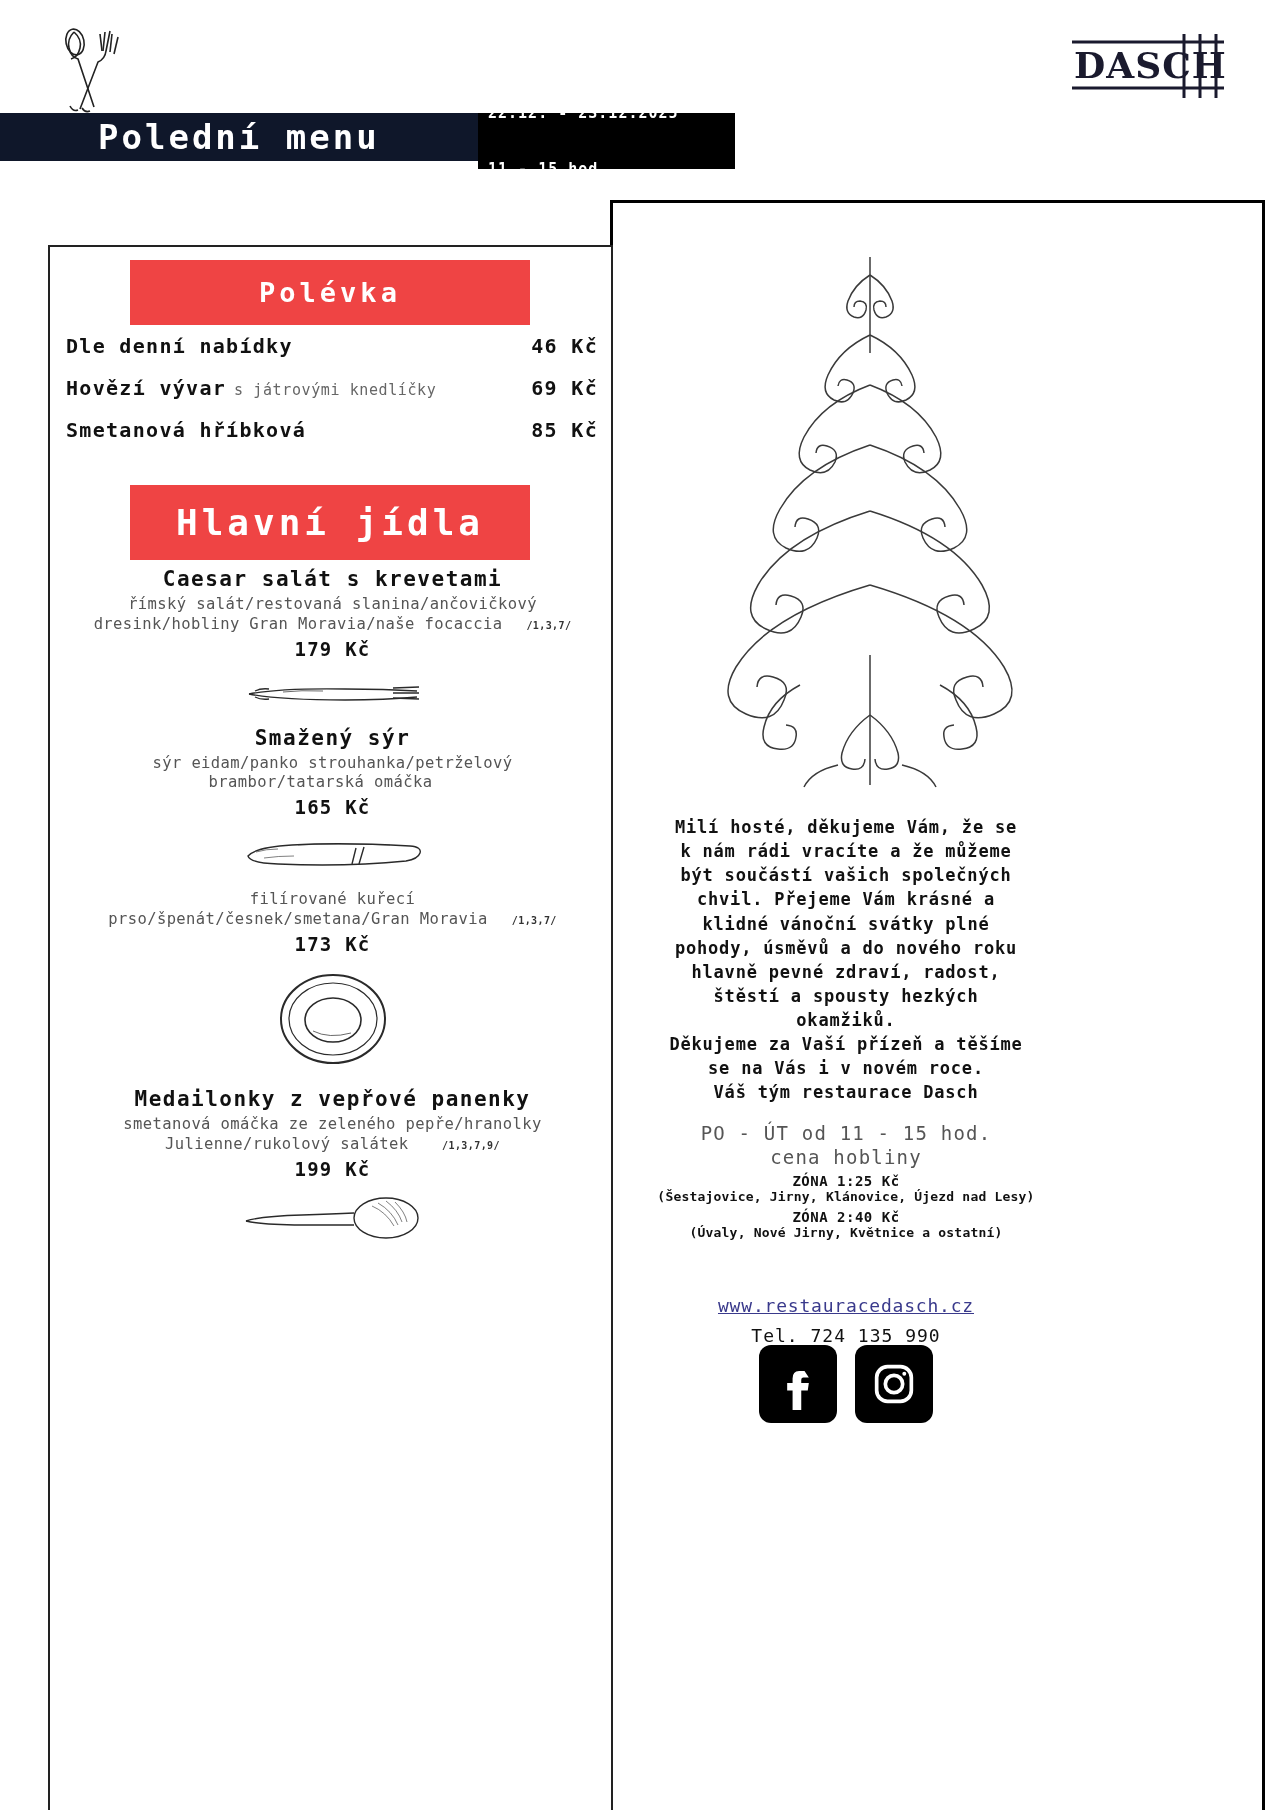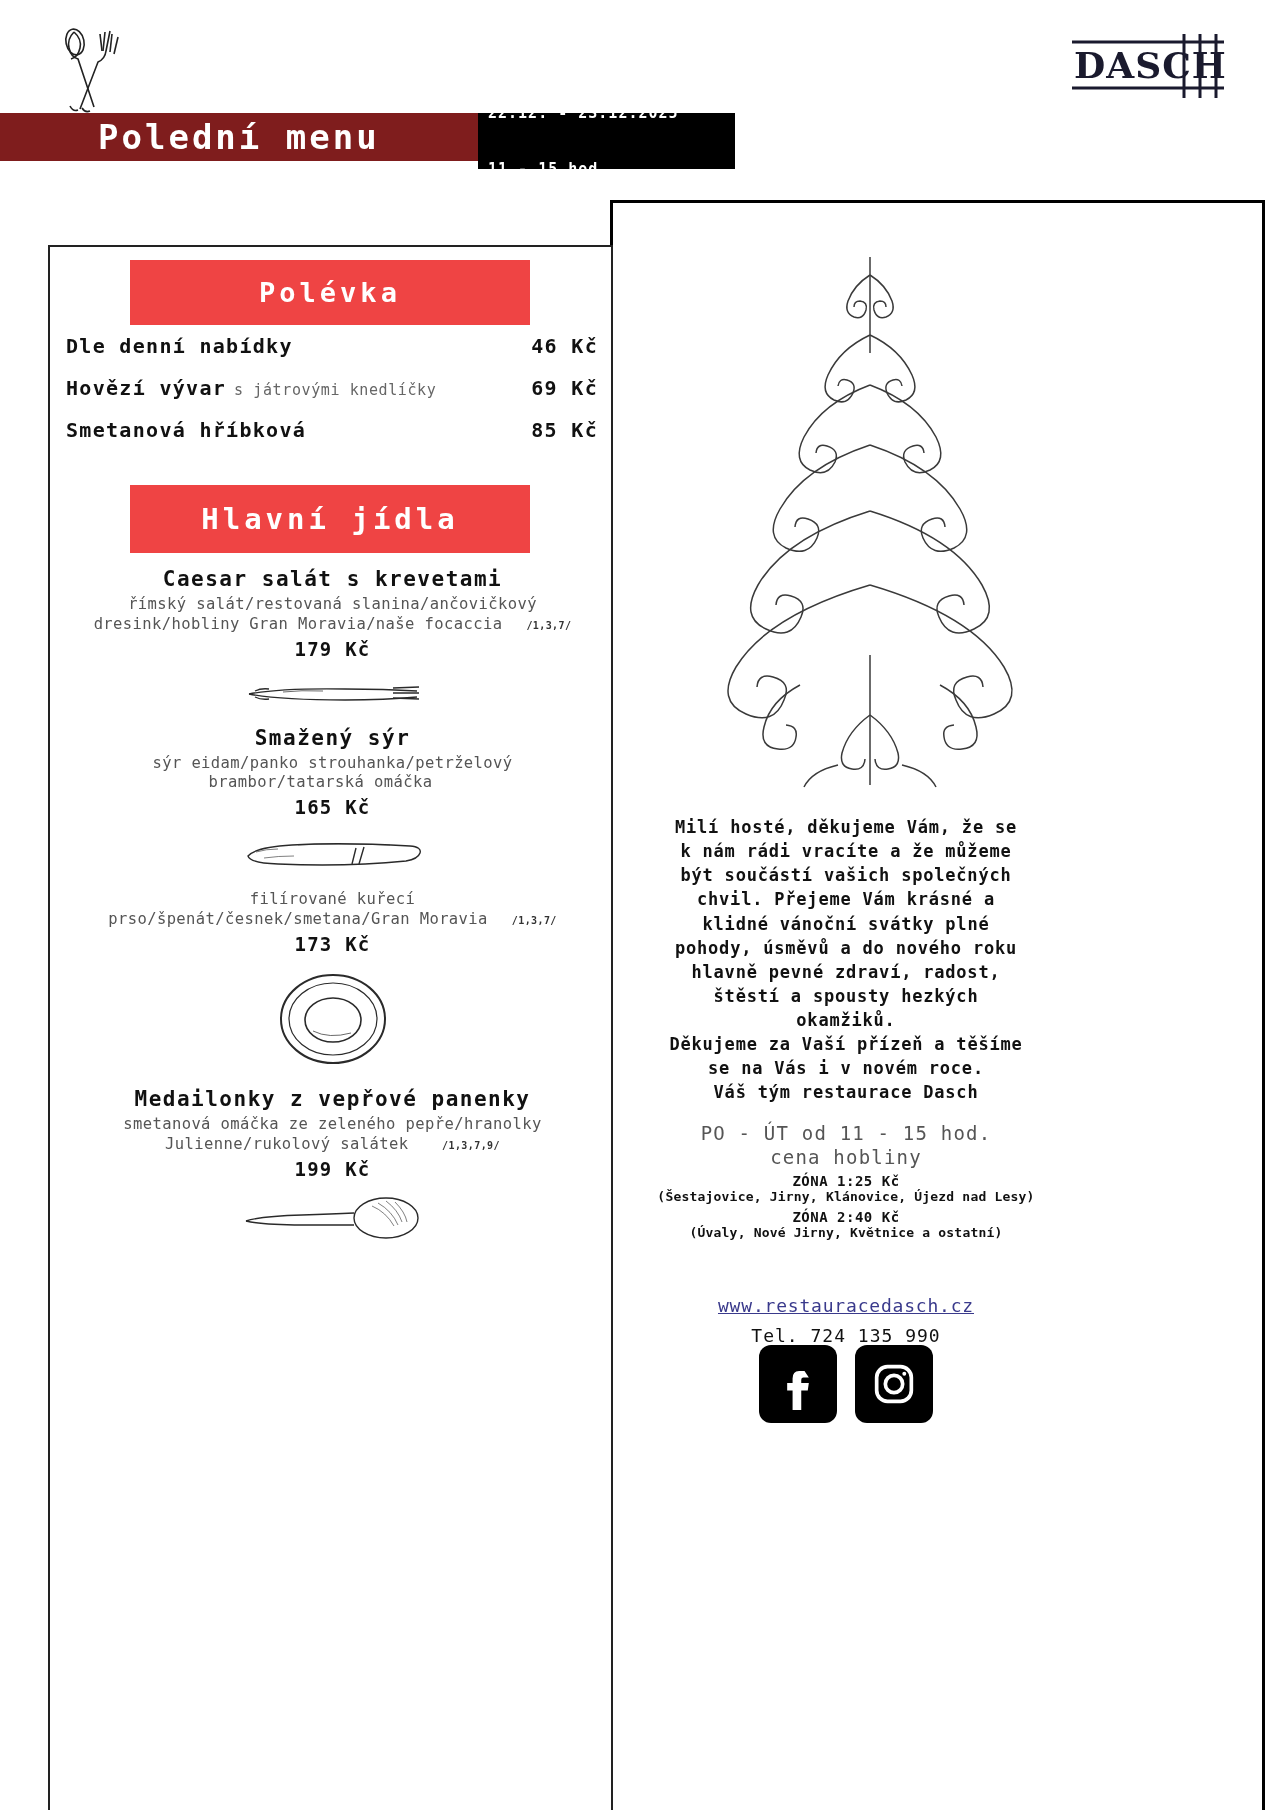--- a/index.html
+++ b/index.html
@@ -13,21 +13,21 @@
   }
   .page { position: relative; width: 1280px; height: 1810px; }
 
   
   .cutlery-logo { position: absolute; left: 48px; top: 22px; width: 90px; height: 96px; }
   .brand-logo { position: absolute; right: 48px; top: 28px; width: 160px; height: 72px; }
 
   .title-bar {
     position: absolute; left: 0; top: 113px;
     width: 735px; height: 48px;
-    background: #7f1d1d;
+    background: #0f172a;
     display: flex; align-items: center;
   }
   .title-bar .main-title {
     color: #ffffff; font-size: 34px; font-weight: bold;
     letter-spacing: 3px; margin-left: 98px; white-space: nowrap;
   }
   .title-date-box {
     position: absolute; left: 478px; top: 113px;
     width: 257px; height: 56px; background: #000000;
     display: flex; flex-direction: column; justify-content: center;
@@ -58,21 +58,21 @@
     background: #ef4444; color: #ffffff;
     text-align: center; font-weight: bold;
     letter-spacing: 4px; padding: 17px 0;
   }
   .banner-polevka {
     position: absolute; left: 80px; top: 13px;
     width: 400px; font-size: 27px;
   }
   .banner-hlavni {
     position: absolute; left: 80px; top: 238px;
-    width: 400px; font-size: 29px;
+    width: 400px; font-size: 36px;
   }
 
   
   .soup-list { position: absolute; left: 16px; top: 78px; width: 532px; }
   .soup-row {
     display: flex; align-items: baseline;
     padding: 9px 0; white-space: nowrap;
   }
   .soup-name { font-size: 20px; font-weight: bold; letter-spacing: 1.3px; }
   .soup-desc {

